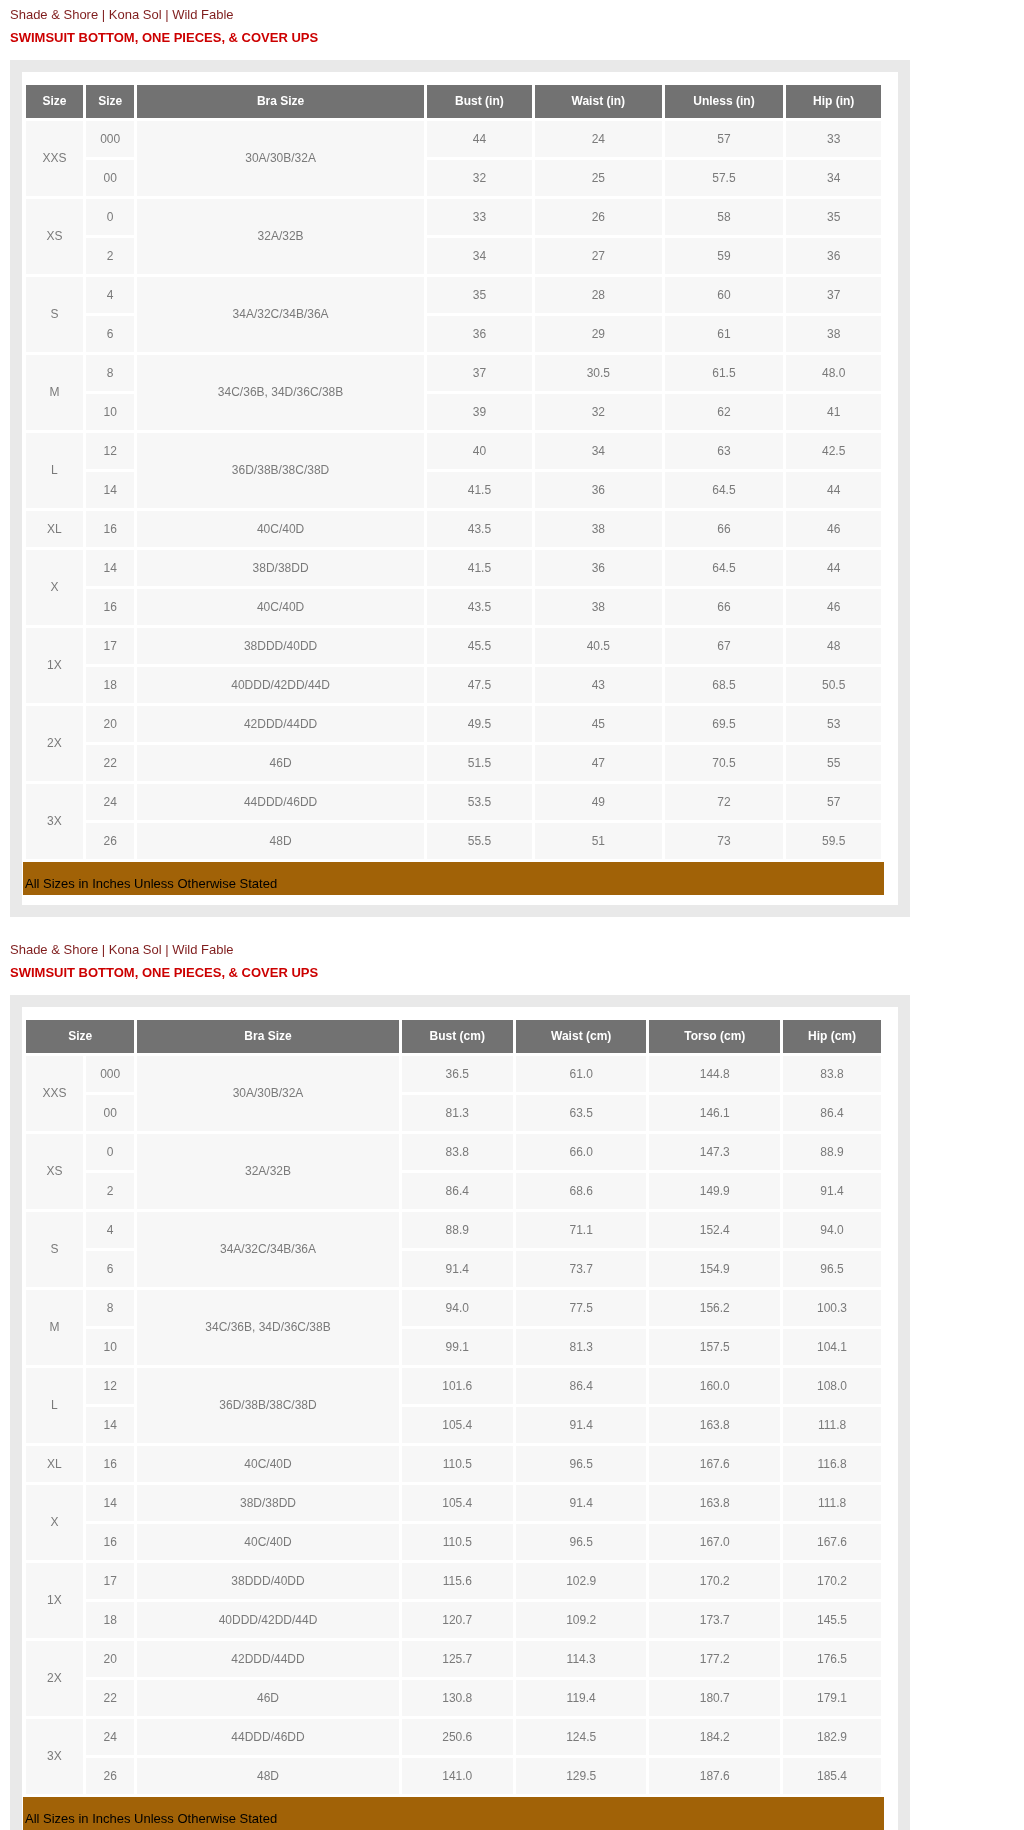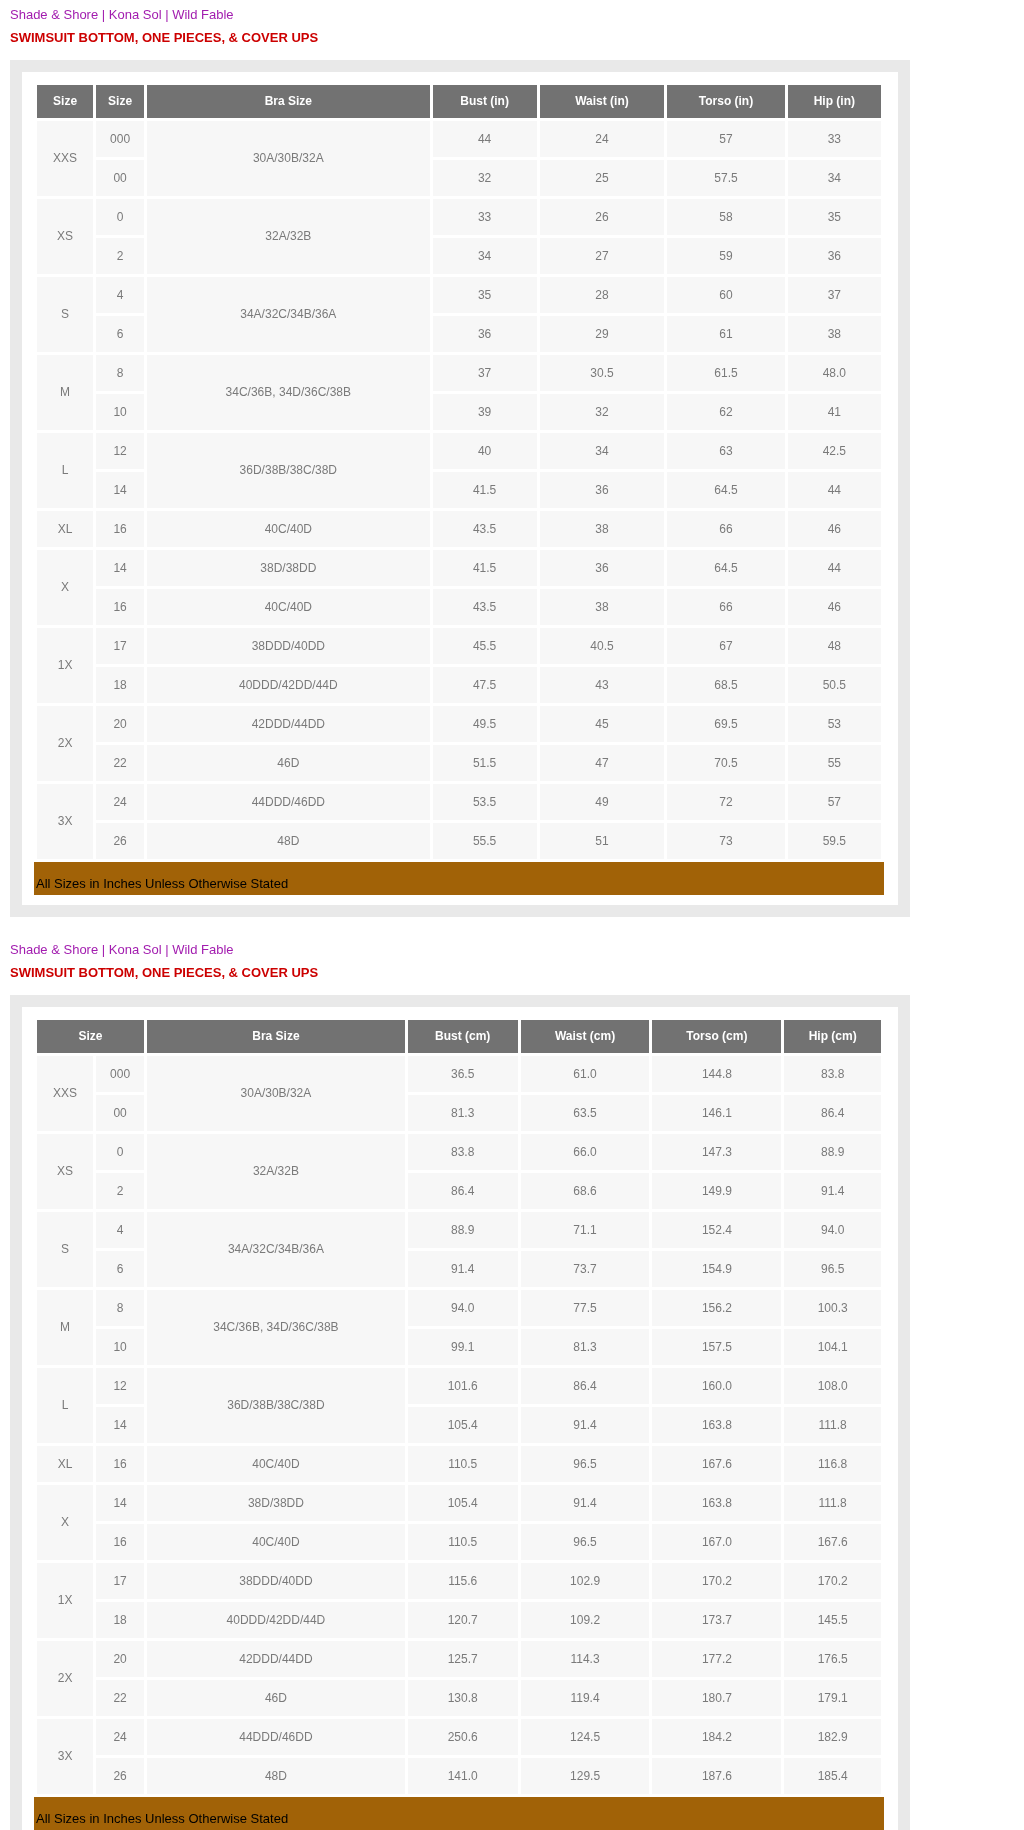--- a/index.html
+++ b/index.html
@@ -3,30 +3,30 @@
 <meta charset="utf-8">
 <style>
   html, body { margin:0; padding:0; background:#ffffff; }
   body {
     width:1024px;
     font-family:"Liberation Sans", sans-serif;
     -webkit-font-smoothing:antialiased;
   }
   .block { margin-left:10px; padding-top:8px; }
   .block.second { padding-top:26px; }
-  .brands { font-size:13px; color:#a21caf; line-height:1.15; }
+  .brands { font-size:13px; color:#7f1d1d; line-height:1.15; }
   .chart-title { font-size:13px; color:#cc0000; font-weight:bold; margin-top:8px; line-height:1.15; }
   .panel {
     margin-top:14px;
     background:#e9e9e9;
     width:900px;
     box-sizing:border-box;
     padding:12px;
   }
-  .table-wrap { background:#ffffff; padding:10px 14px 10px 12px; }
+  .table-wrap { background:#ffffff; padding:10px 14px 10px 1px; }
   table.sizechart {
     width:100%;
     border-collapse:separate;
     border-spacing:3px;
     table-layout:fixed;
   }
   table.sizechart th {
     background:#727272;
     color:#ffffff;
     font-weight:bold;
@@ -70,21 +70,21 @@
             <col style="width:14.2%">
             <col style="width:11.3%">
         </colgroup>
         <thead>
             <tr>
               <th>Size</th>
               <th>Size</th>
               <th>Bra Size</th>
               <th>Bust (in)</th>
               <th>Waist (in)</th>
-              <th>Torso (in)</th>
+              <th>Unless (in)</th>
               <th>Hip (in)</th>
             </tr>
           </thead>
         <tbody>
             <tr>
               <td rowspan="2">XXS</td>
               <td>000</td>
               <td rowspan="2">30A/30B/32A</td>
               <td>44</td>
               <td>24</td>

